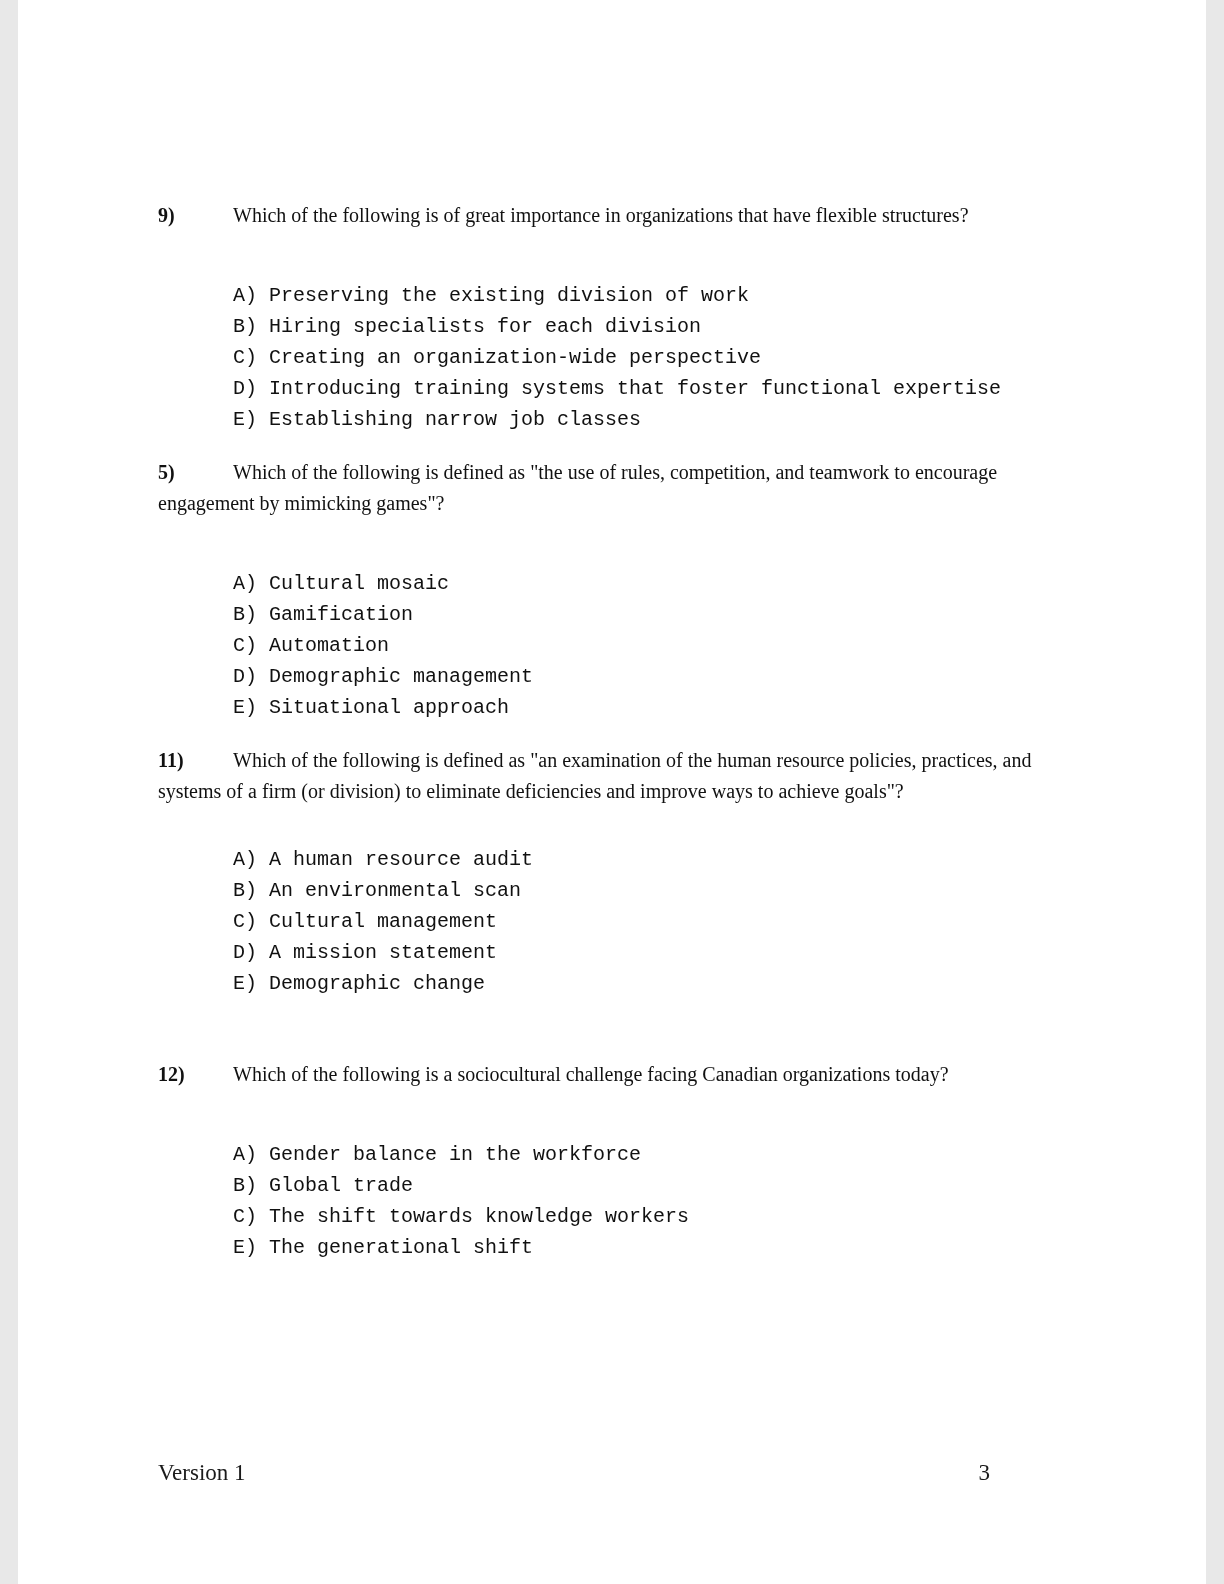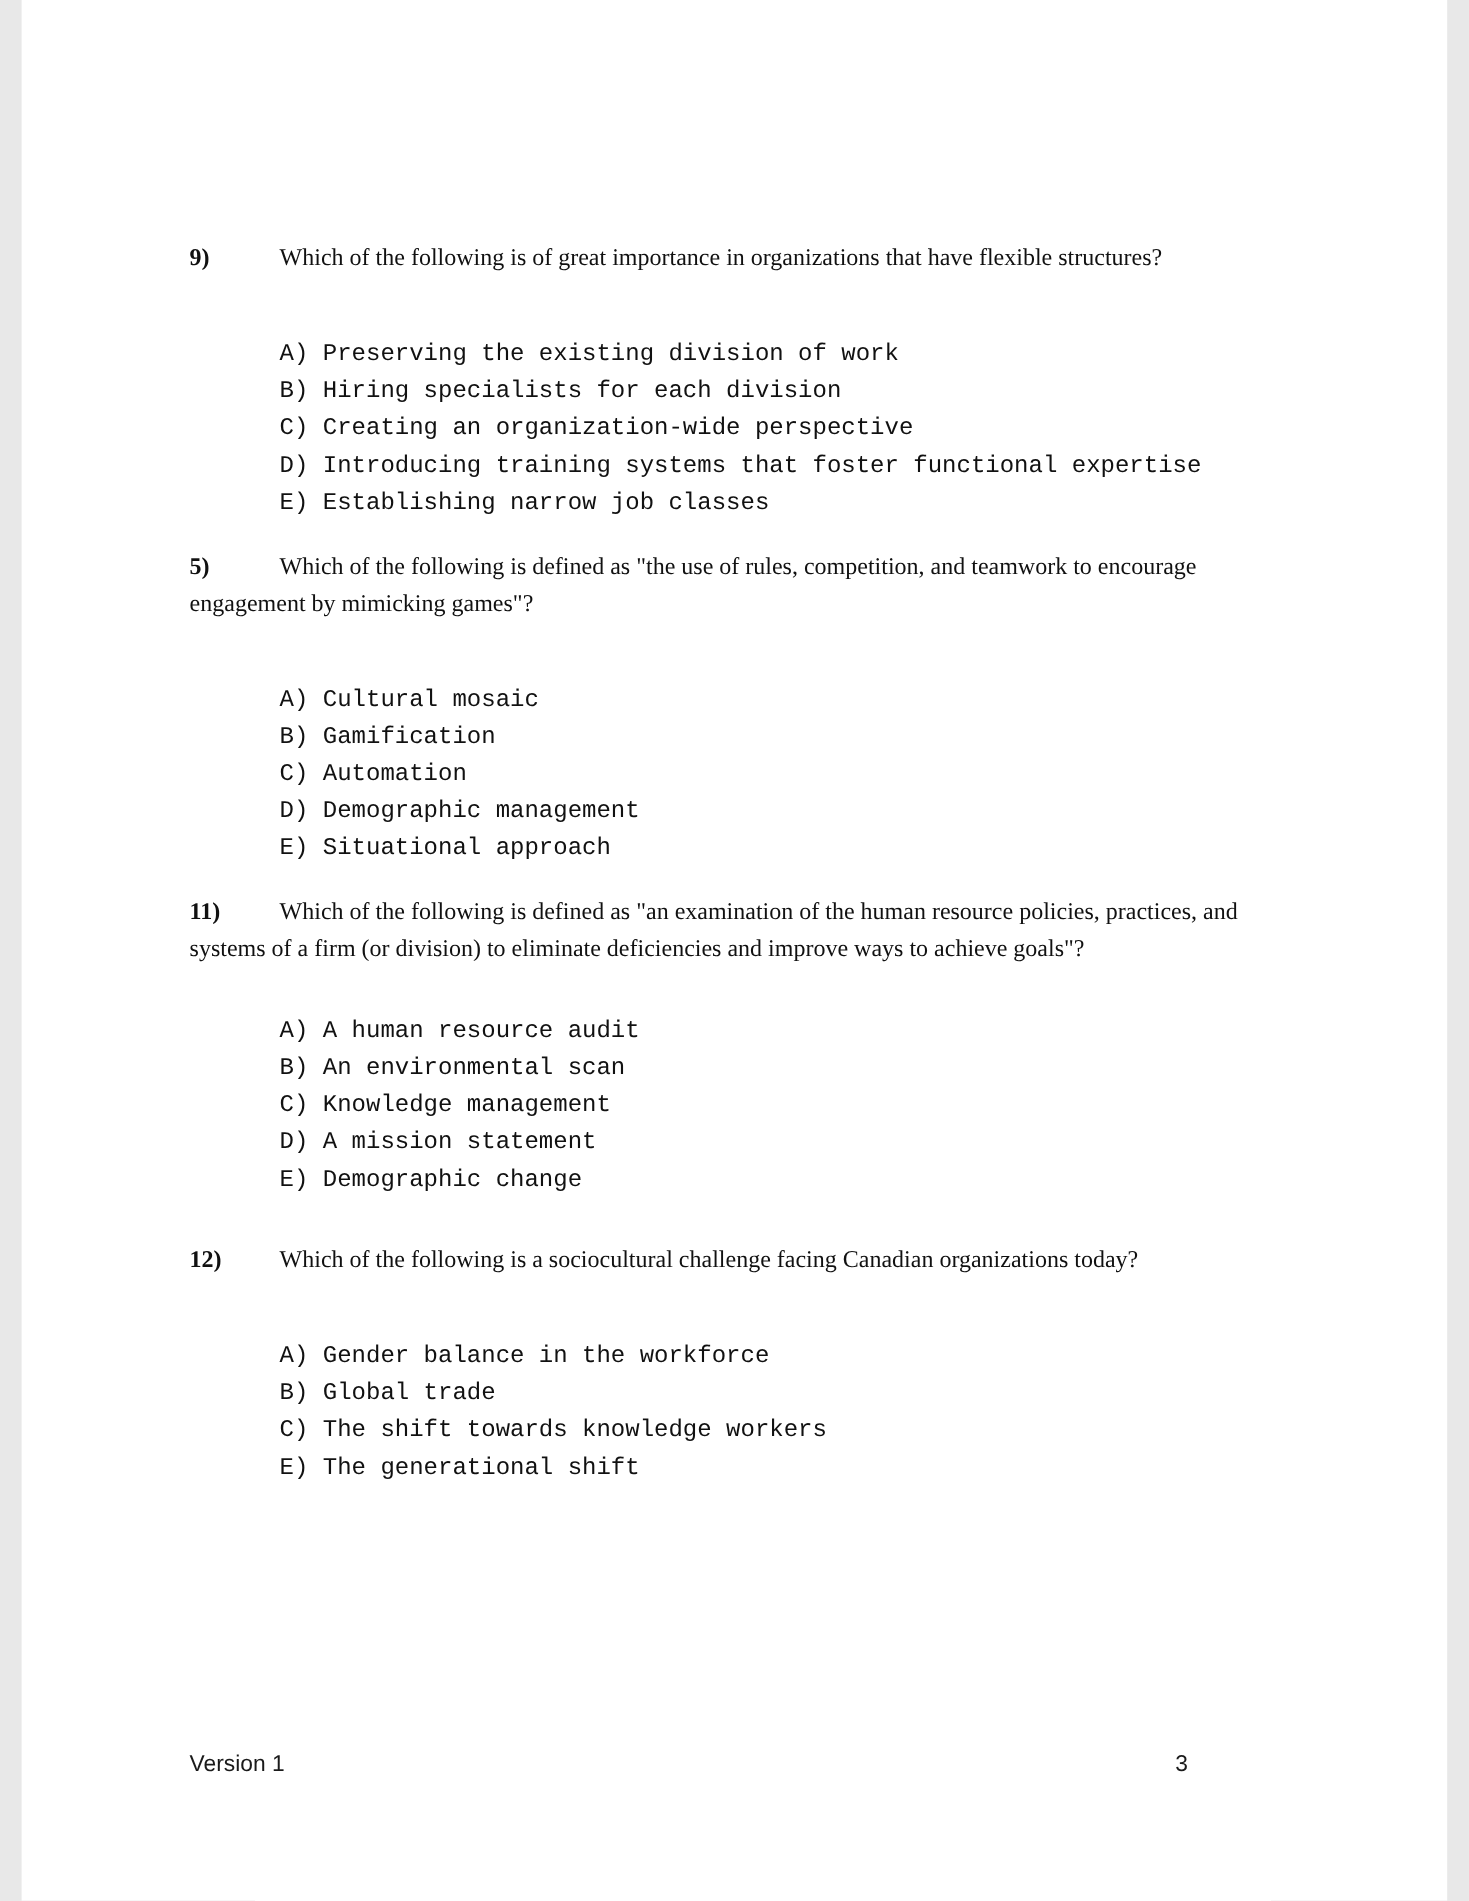--- a/index.html
+++ b/index.html
@@ -21,21 +21,21 @@
   .content {
     padding: 200px 134px 0 140px;
   }
   .question {
     margin-top: 22px;
   }
   .question.first {
     margin-top: 0;
   }
   .question.extra-gap {
-    margin-top: 36px;
+    margin-top: 60px;
   }
   .q-line {
     margin: 0;
     line-height: 31px;
   }
   .q-num {
     display: inline-block;
     width: 75px;
     font-weight: bold;
   }
@@ -48,22 +48,22 @@
   .option {
     line-height: 31px;
   }
   .footer {
     position: absolute;
     left: 140px;
     right: 216px;
     top: 1460px;
     display: flex;
     justify-content: space-between;
-    font-family: Liberation Sans, sans-serif;
-    font-size: 19px;
+    font-family: Liberation Serif, serif;
+    font-size: 23px;
     color: #1a1a1a;
   }
 </style>
 </head>
 <body>
 
 <div class="page">
   <div class="content">
 
     <div class="question first">
@@ -86,21 +86,21 @@
         <div class="option">D) Demographic management</div>
         <div class="option">E) Situational approach</div>
       </div>
     </div>
 
     <div class="question">
       <p class="q-line"><span class="q-num">11)</span><span class="q-text">Which of the following is defined as "an examination of the human resource policies, practices, and systems of a firm (or division) to eliminate deficiencies and improve ways to achieve goals"?</span></p>
       <div class="options gap-sm">
         <div class="option">A) A human resource audit</div>
         <div class="option">B) An environmental scan</div>
-        <div class="option">C) Knowledge management</div>
+        <div class="option">C) Cultural management</div>
         <div class="option">D) A mission statement</div>
         <div class="option">E) Demographic change</div>
       </div>
     </div>
 
     <div class="question extra-gap">
       <p class="q-line"><span class="q-num">12)</span><span class="q-text">Which of the following is a sociocultural challenge facing Canadian organizations today?</span></p>
       <div class="options gap-lg">
         <div class="option">A) Gender balance in the workforce</div>
         <div class="option">B) Global trade</div>

